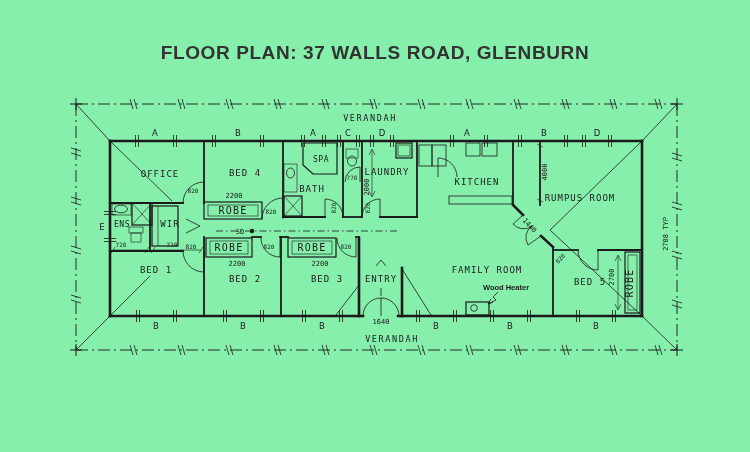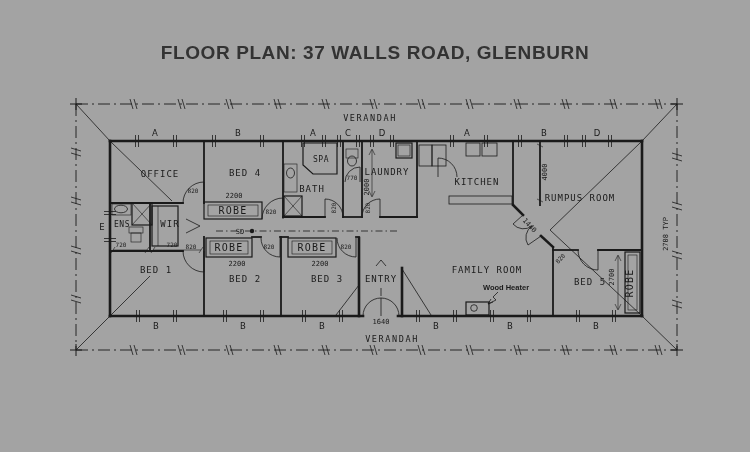--- a/index.html
+++ b/index.html
@@ -1,16 +1,16 @@
 <!DOCTYPE html>
 <html><head>
 <meta charset="utf-8">
 <style>
   html,body{margin:0;padding:0;background:#fff;}
-  #stage{position:relative;width:750px;height:452px;background:#a3a3a3;overflow:hidden;
+  #stage{position:relative;width:750px;height:452px;background:#86efac;overflow:hidden;
          font-family:"Liberation Sans",sans-serif;}
   .title{position:absolute;top:42px;left:0;right:0;text-align:center;
          font-family:"Liberation Sans",sans-serif;font-weight:bold;font-size:19px;
          letter-spacing:.6px;color:#333;}
   svg{position:absolute;top:0;left:0;}
   
   .w3{stroke:#1a1a1a;stroke-width:2.6;fill:none;stroke-linecap:square;}
   .w2{stroke:#1a1a1a;stroke-width:1.8;fill:none;stroke-linecap:square;}
   .w15{stroke:#1a1a1a;stroke-width:1.2;fill:none;}
   .thin{stroke:#1a1a1a;stroke-width:.8;fill:none;}

